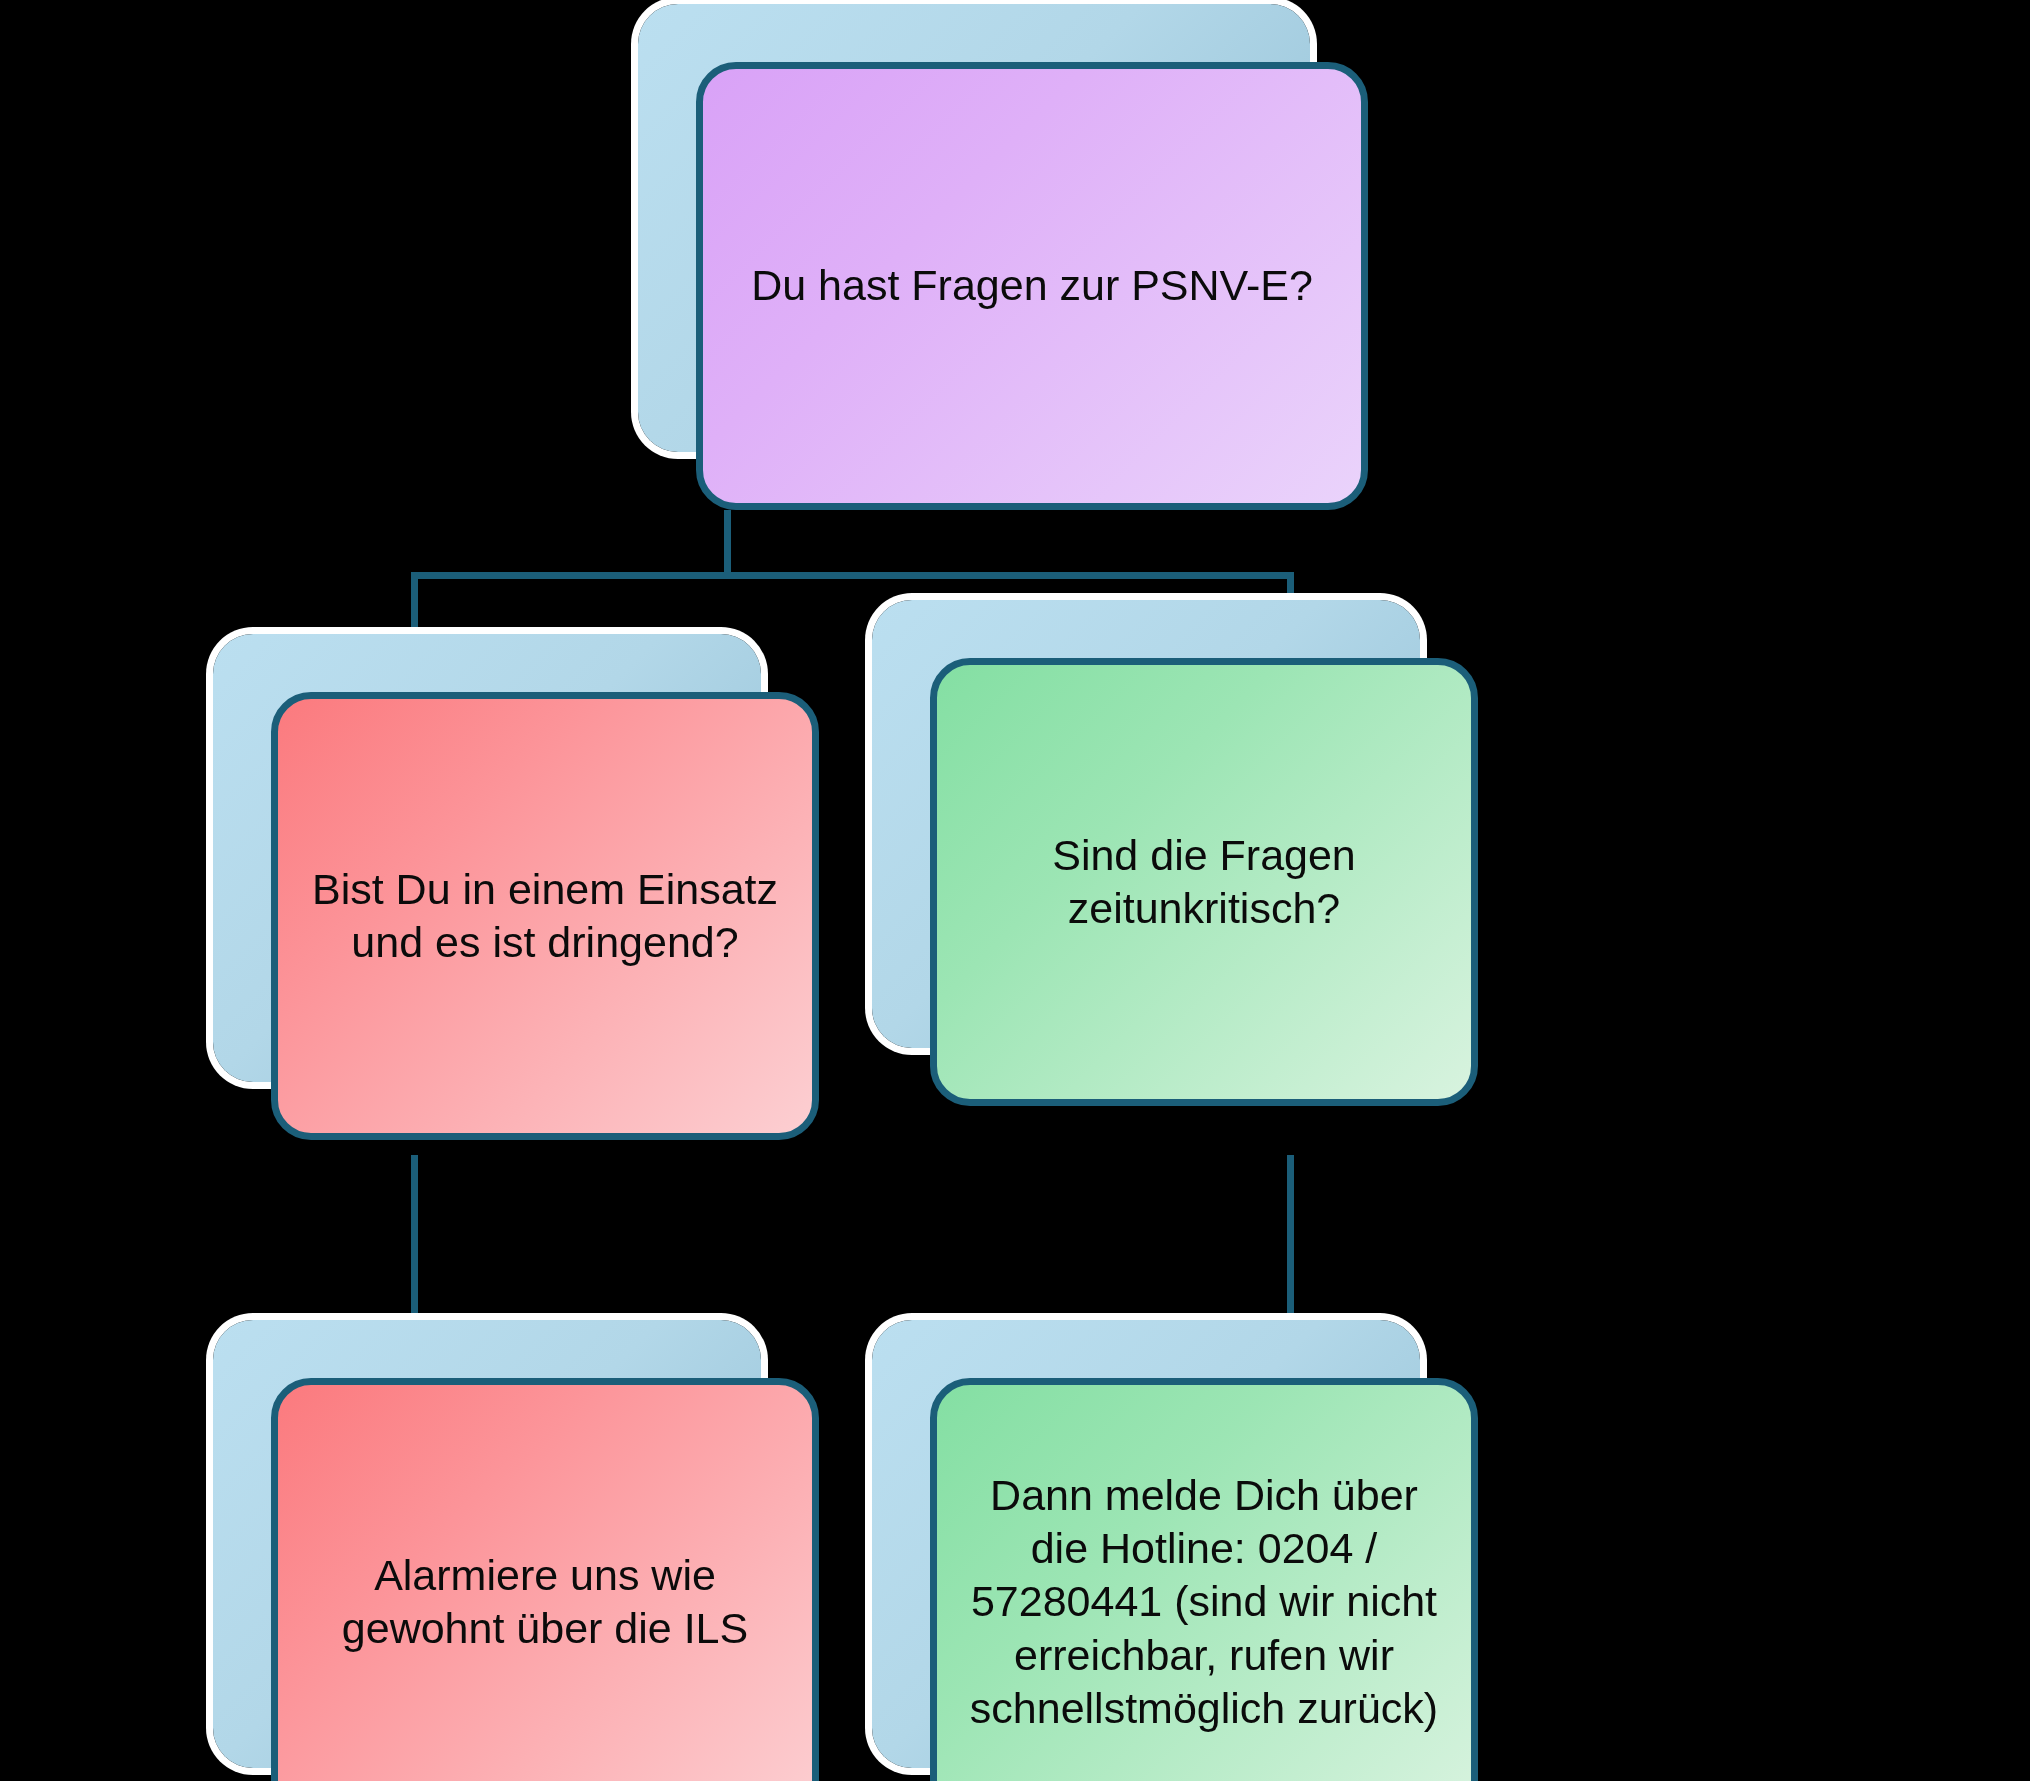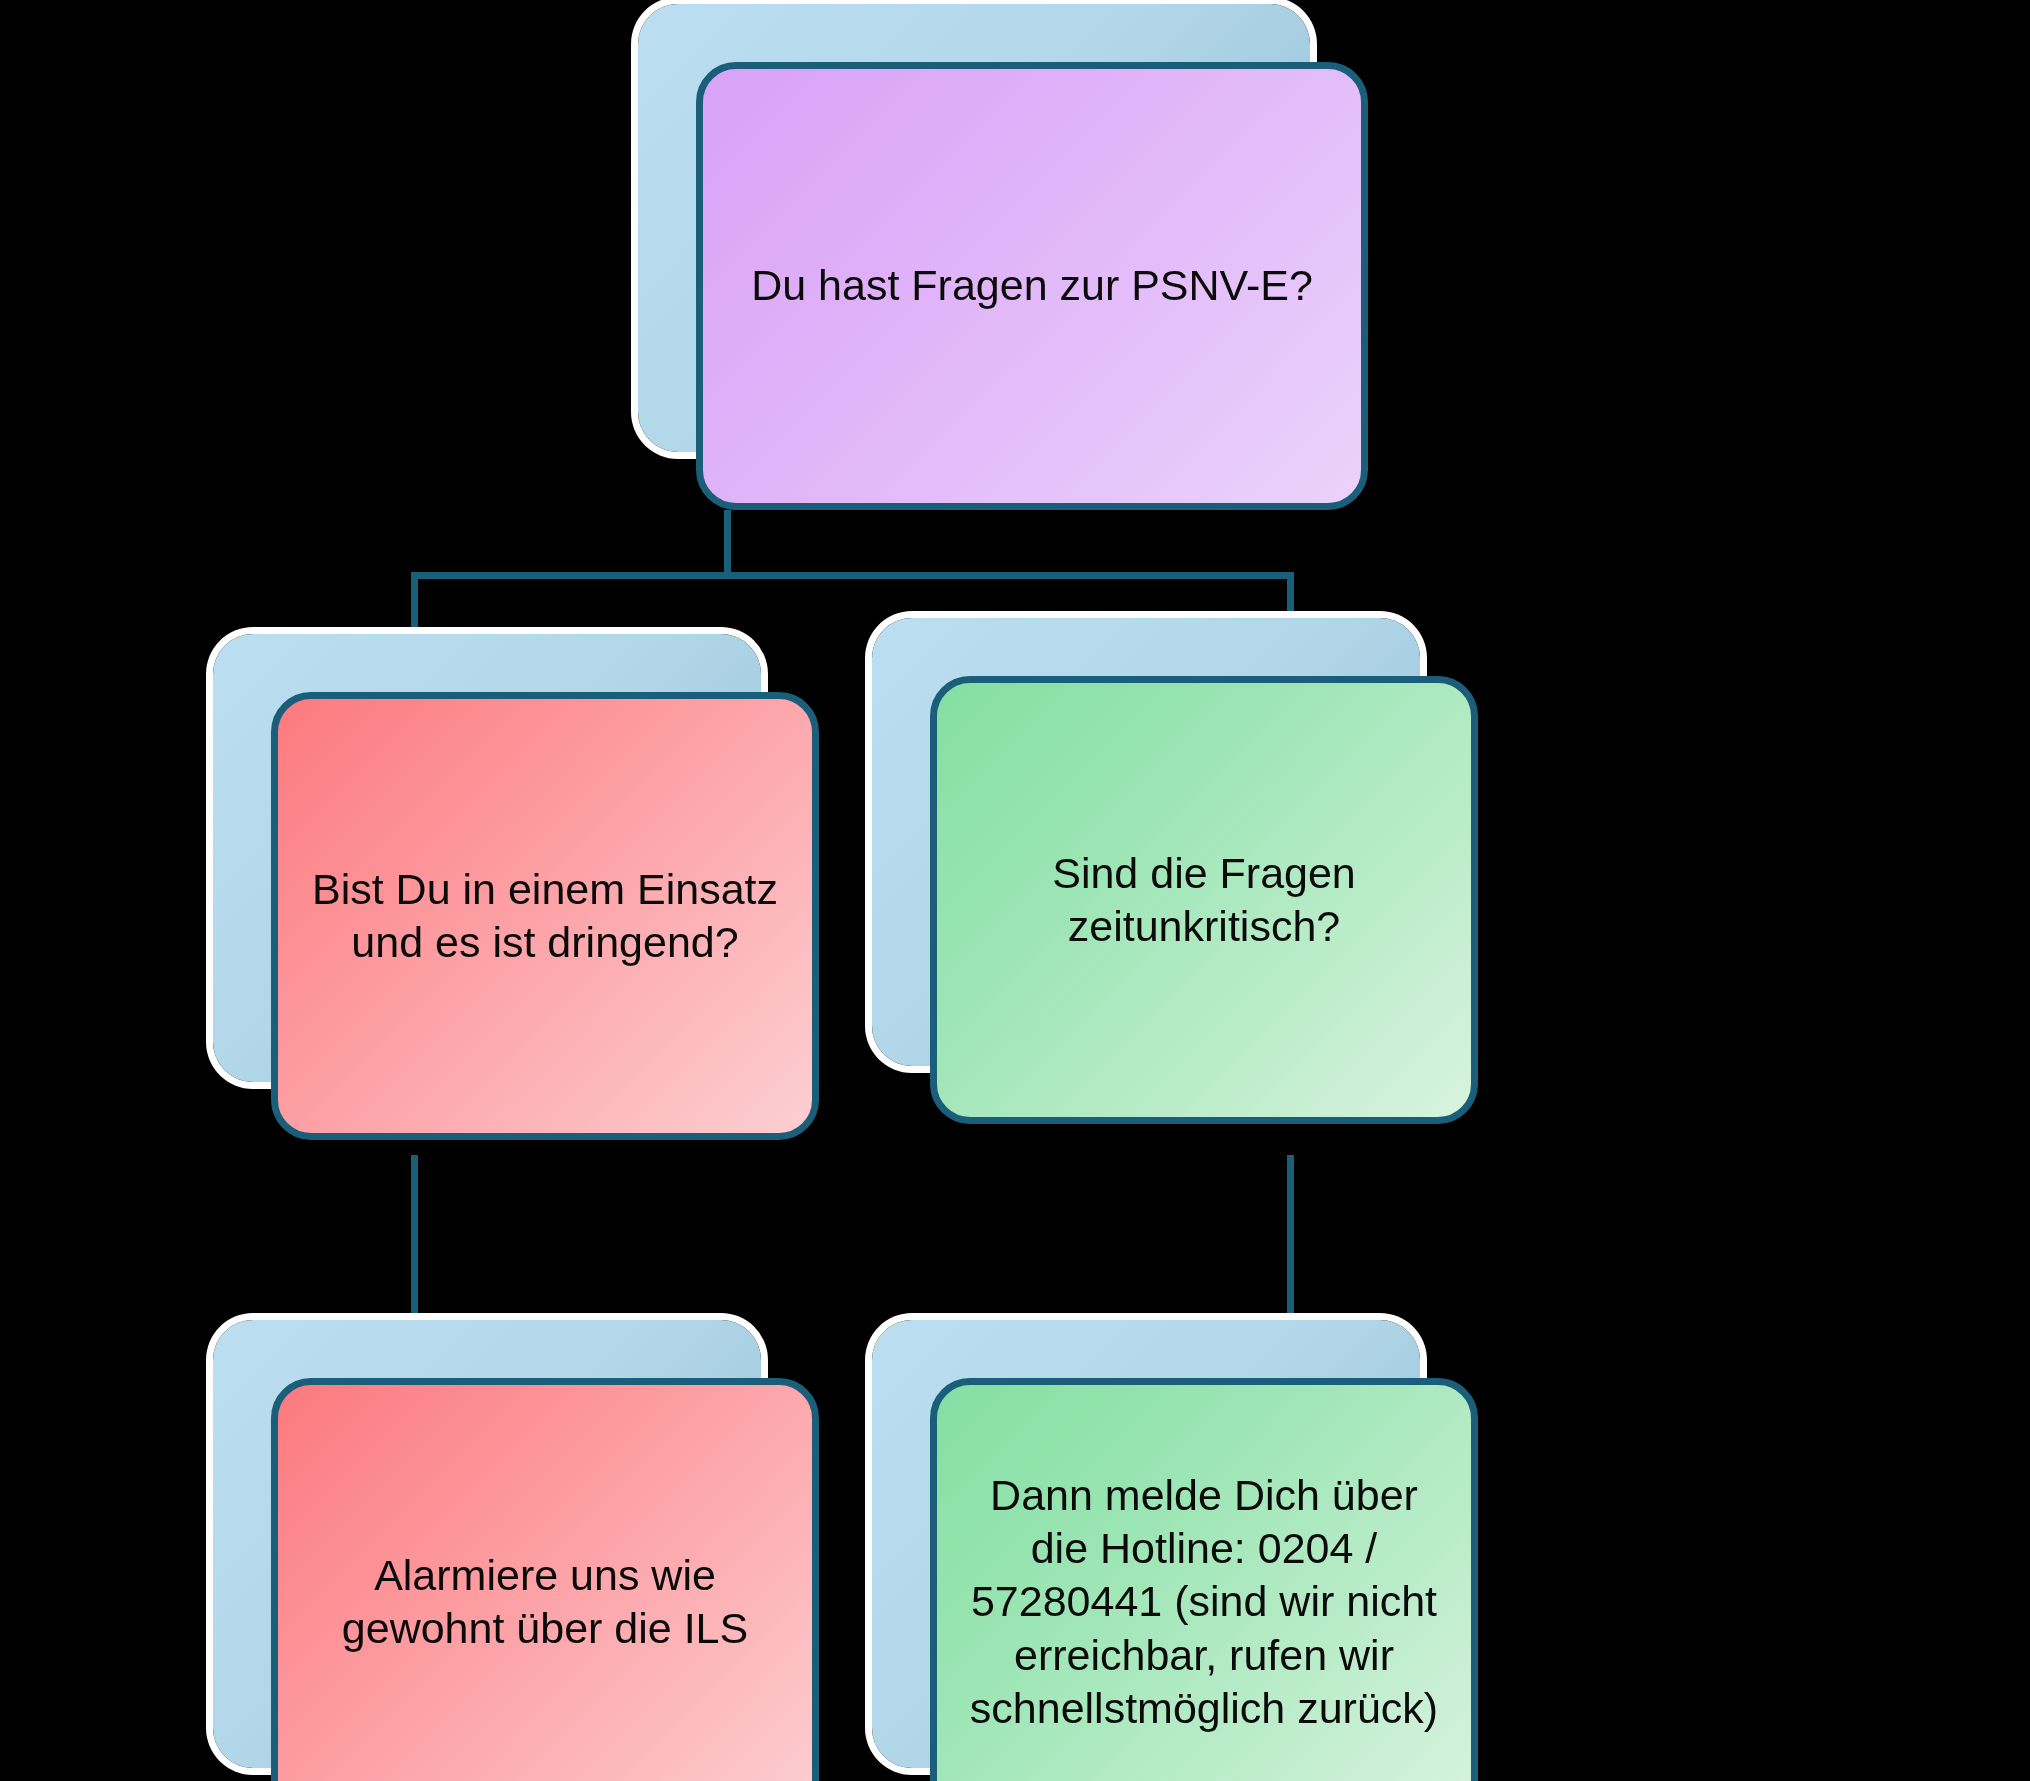--- a/index.html
+++ b/index.html
@@ -77,21 +77,21 @@
   #node-root        { left: 638px; top: 4px;  width: 730px; height: 520px; }
   #node-root .back-card  { width: 672px; height: 448px; }
   #node-root .front-card { left: 58px; top: 58px; width: 672px; height: 448px; font-size: 43px; }
 
   
   #node-urgent-question      { left: 213px; top: 634px; width: 606px; height: 520px; }
   #node-urgent-question .back-card  { width: 548px; height: 448px; }
   #node-urgent-question .front-card { left: 58px; top: 58px; width: 548px; height: 448px; font-size: 43px; }
 
   
-  #node-noncritical-question { left: 872px; top: 618px; width: 710px; height: 520px; }
+  #node-noncritical-question { left: 872px; top: 600px; width: 710px; height: 520px; }
   #node-noncritical-question .back-card  { width: 548px; height: 448px; }
   #node-noncritical-question .front-card { left: 58px; top: 58px; width: 548px; height: 448px; font-size: 43px; }
 
   
   #node-alarm-ils  { left: 213px; top: 1320px; width: 606px; height: 520px; }
   #node-alarm-ils .back-card  { width: 548px; height: 448px; }
   #node-alarm-ils .front-card { left: 58px; top: 58px; width: 548px; height: 448px; font-size: 43px; }
 
   
   #node-hotline    { left: 872px; top: 1320px; width: 606px; height: 520px; }

